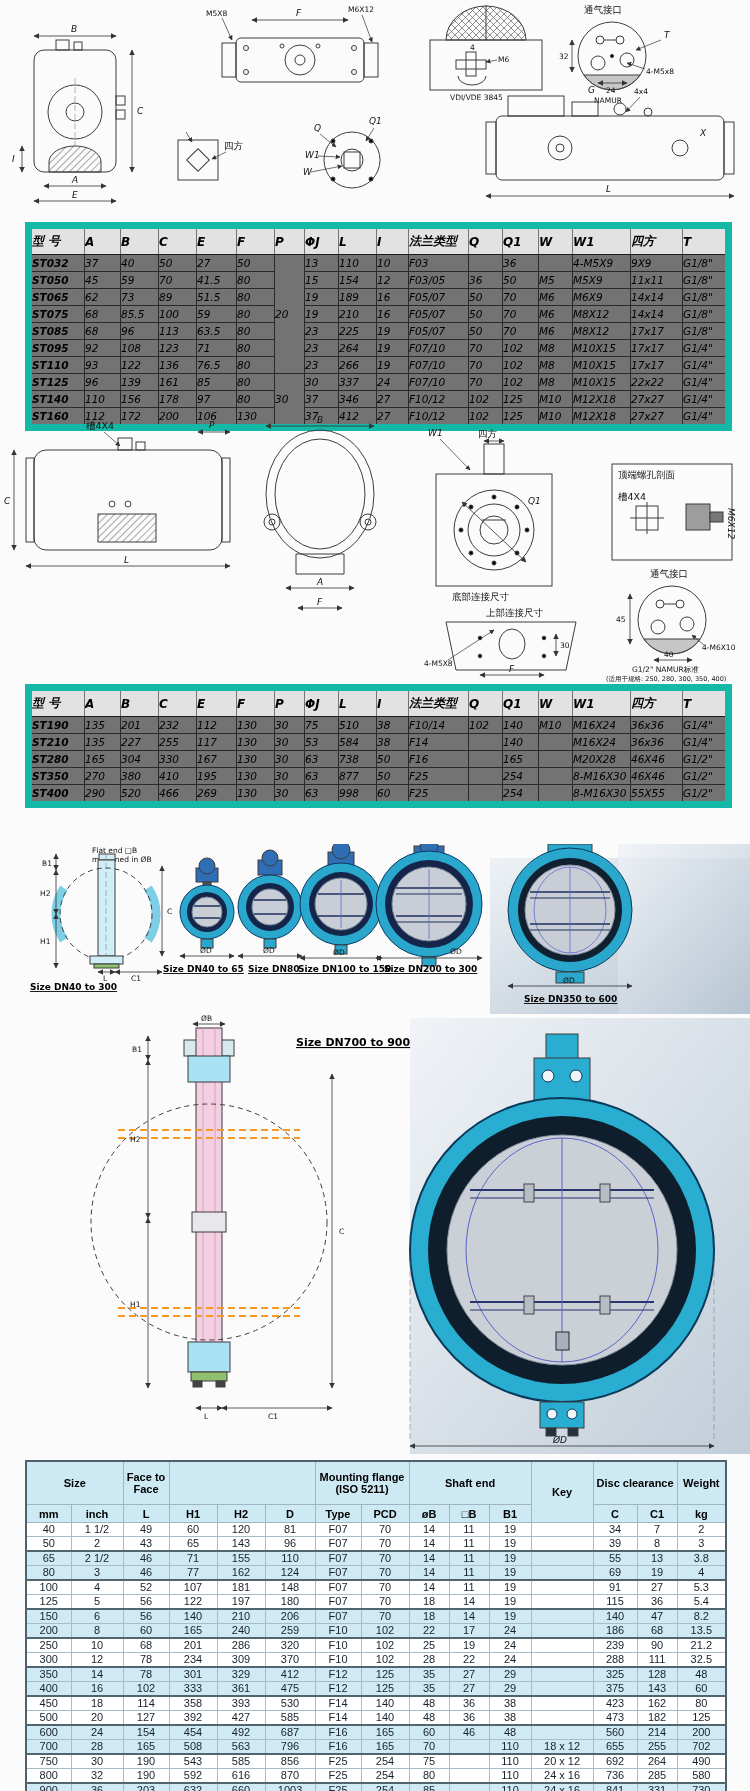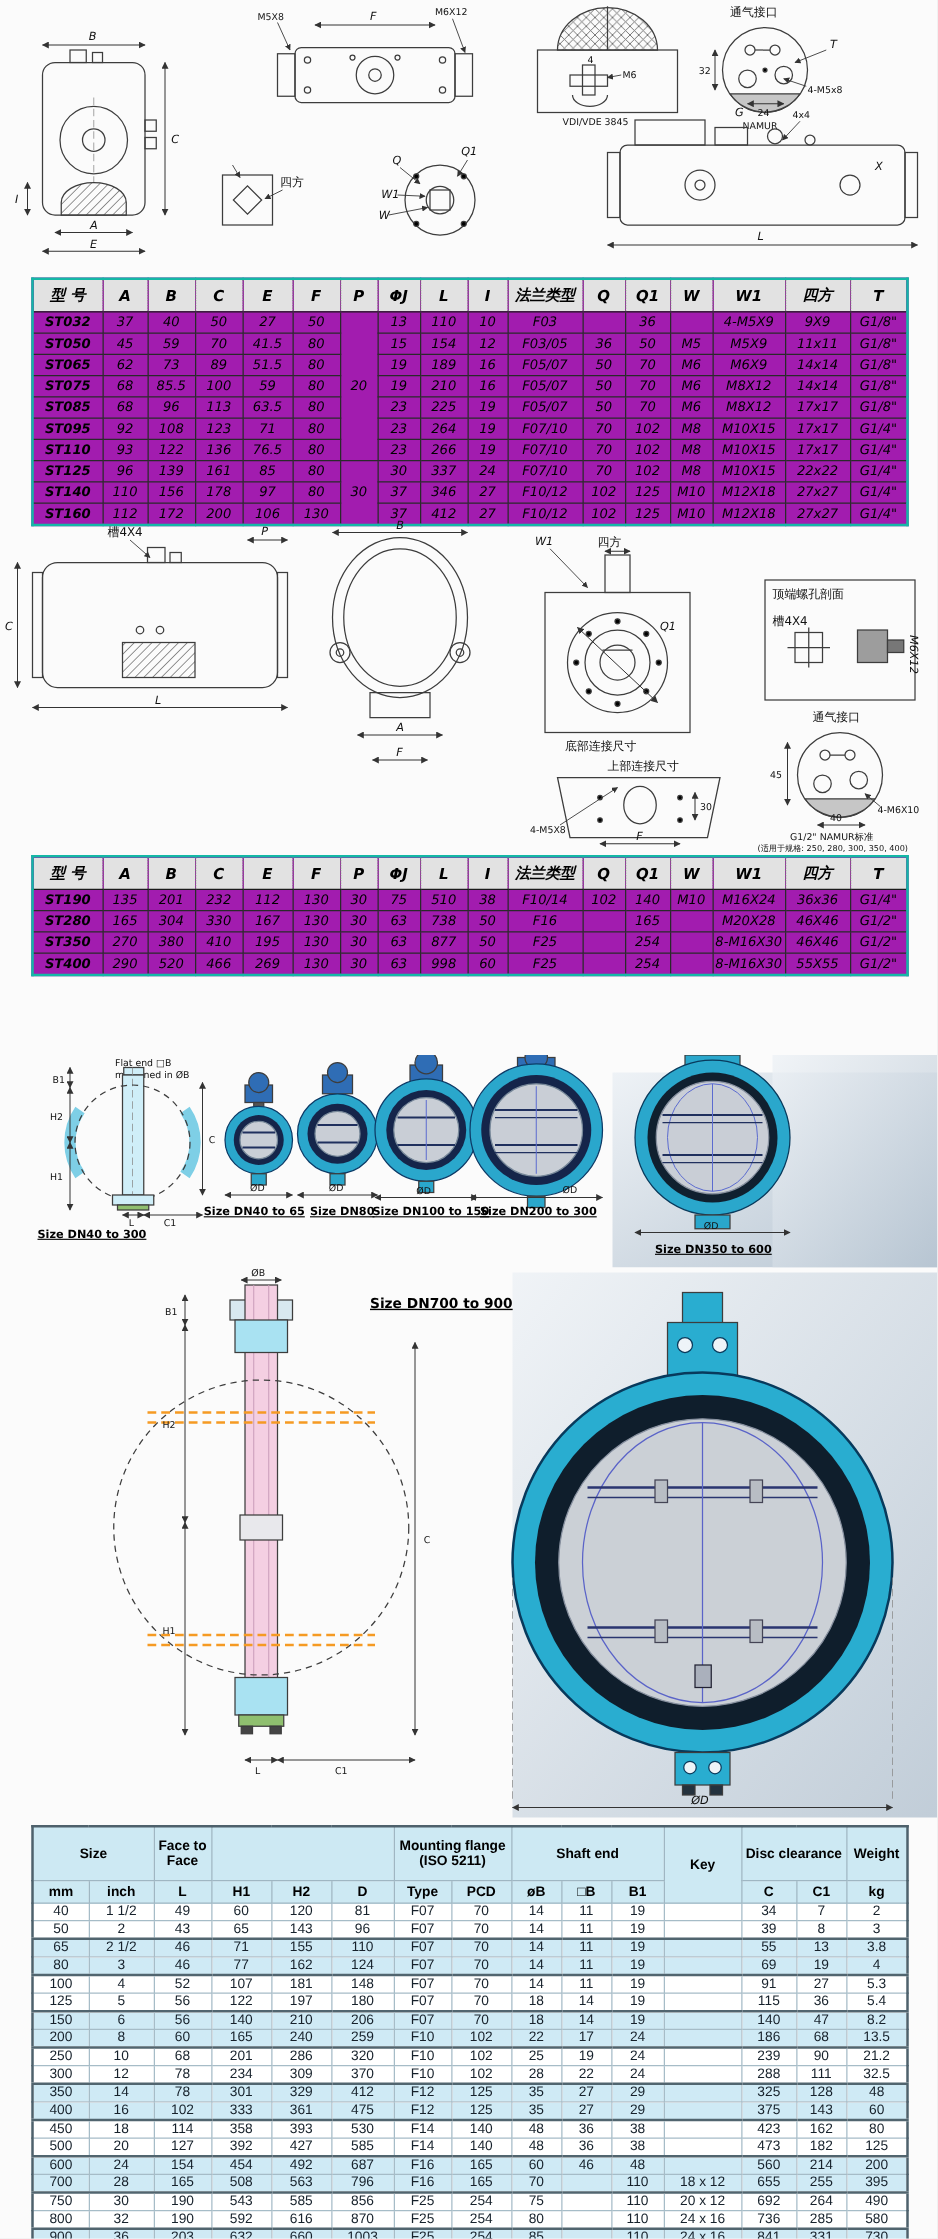--- a/index.html
+++ b/index.html
@@ -1,22 +1,22 @@
 <!DOCTYPE html>
 <html><head>
 <meta charset="utf-8">
 <style>
   html,body{margin:0;padding:0;background:#e9e9e9;}
   .page{position:relative;width:750px;height:1791px;background:#fbfbfb;font-family:"Liberation Sans",sans-serif;overflow:hidden;margin:0 auto;}
   .abs{position:absolute;}
 
   
-  table.spec{border-collapse:collapse;table-layout:fixed;width:700px;background:#a21caf;
-    font-family:"DejaVu Sans",sans-serif;font-style:italic;font-size:10.5px;text-align:center;
-    border:2px solid #14b8a6;}
+  table.spec{border-collapse:collapse;table-layout:fixed;width:700px;background:#737373;
+    font-family:"DejaVu Sans",sans-serif;font-style:italic;font-size:10.5px;text-align:left;
+    border:7px solid #14b8a6;}
   table.spec th{background:#e2e2e2;border:1px solid #1c1c1c;border-left:1px dotted #777;border-right:1px dotted #777;
     font-size:12px;font-weight:bold;padding:4px 0;white-space:nowrap;overflow:hidden;}
   table.spec td{border:1px solid #2a2a2a;height:14px;padding:1px 0;font-weight:500;white-space:nowrap;overflow:hidden;}
   table.spec td:first-child{font-weight:bold;}
 
   
   table.dim{border-collapse:collapse;table-layout:fixed;width:700px;background:#fff;
     font-size:11px;text-align:center;border:2px solid #4e616c;}
   table.dim th{background:#cde9f3;border:1px solid #9fb6c2;font-weight:bold;font-size:11px;line-height:12px;padding:1px 0;}
   table.dim thead tr:first-child th{height:40px;}
@@ -567,20 +567,39 @@
           <td>112</td>
           <td>130</td>
           <td>30</td>
           <td>75</td>
           <td>510</td>
           <td>38</td>
           <td>F10/14</td>
           <td>102</td>
           <td>140</td>
           <td>M10</td>
+          <td>M16X24</td>
+          <td>36x36</td>
+          <td>G1/4"</td>
+        </tr>
+        <tr>
+          <td>ST210</td>
+          <td>135</td>
+          <td>227</td>
+          <td>255</td>
+          <td>117</td>
+          <td>130</td>
+          <td>30</td>
+          <td>53</td>
+          <td>584</td>
+          <td>38</td>
+          <td>F14</td>
+          <td></td>
+          <td>140</td>
+          <td></td>
           <td>M16X24</td>
           <td>36x36</td>
           <td>G1/4"</td>
         </tr>
         <tr>
           <td>ST280</td>
           <td>165</td>
           <td>304</td>
           <td>330</td>
           <td>167</td>
@@ -1129,21 +1148,21 @@
           <td>563</td>
           <td>796</td>
           <td>F16</td>
           <td>165</td>
           <td>70</td>
           <td></td>
           <td>110</td>
           <td>18 x 12</td>
           <td>655</td>
           <td>255</td>
-          <td>395</td>
+          <td>702</td>
         </tr>
         <tr class="sep">
           <td>750</td>
           <td>30</td>
           <td>190</td>
           <td>543</td>
           <td>585</td>
           <td>856</td>
           <td>F25</td>
           <td>254</td>

